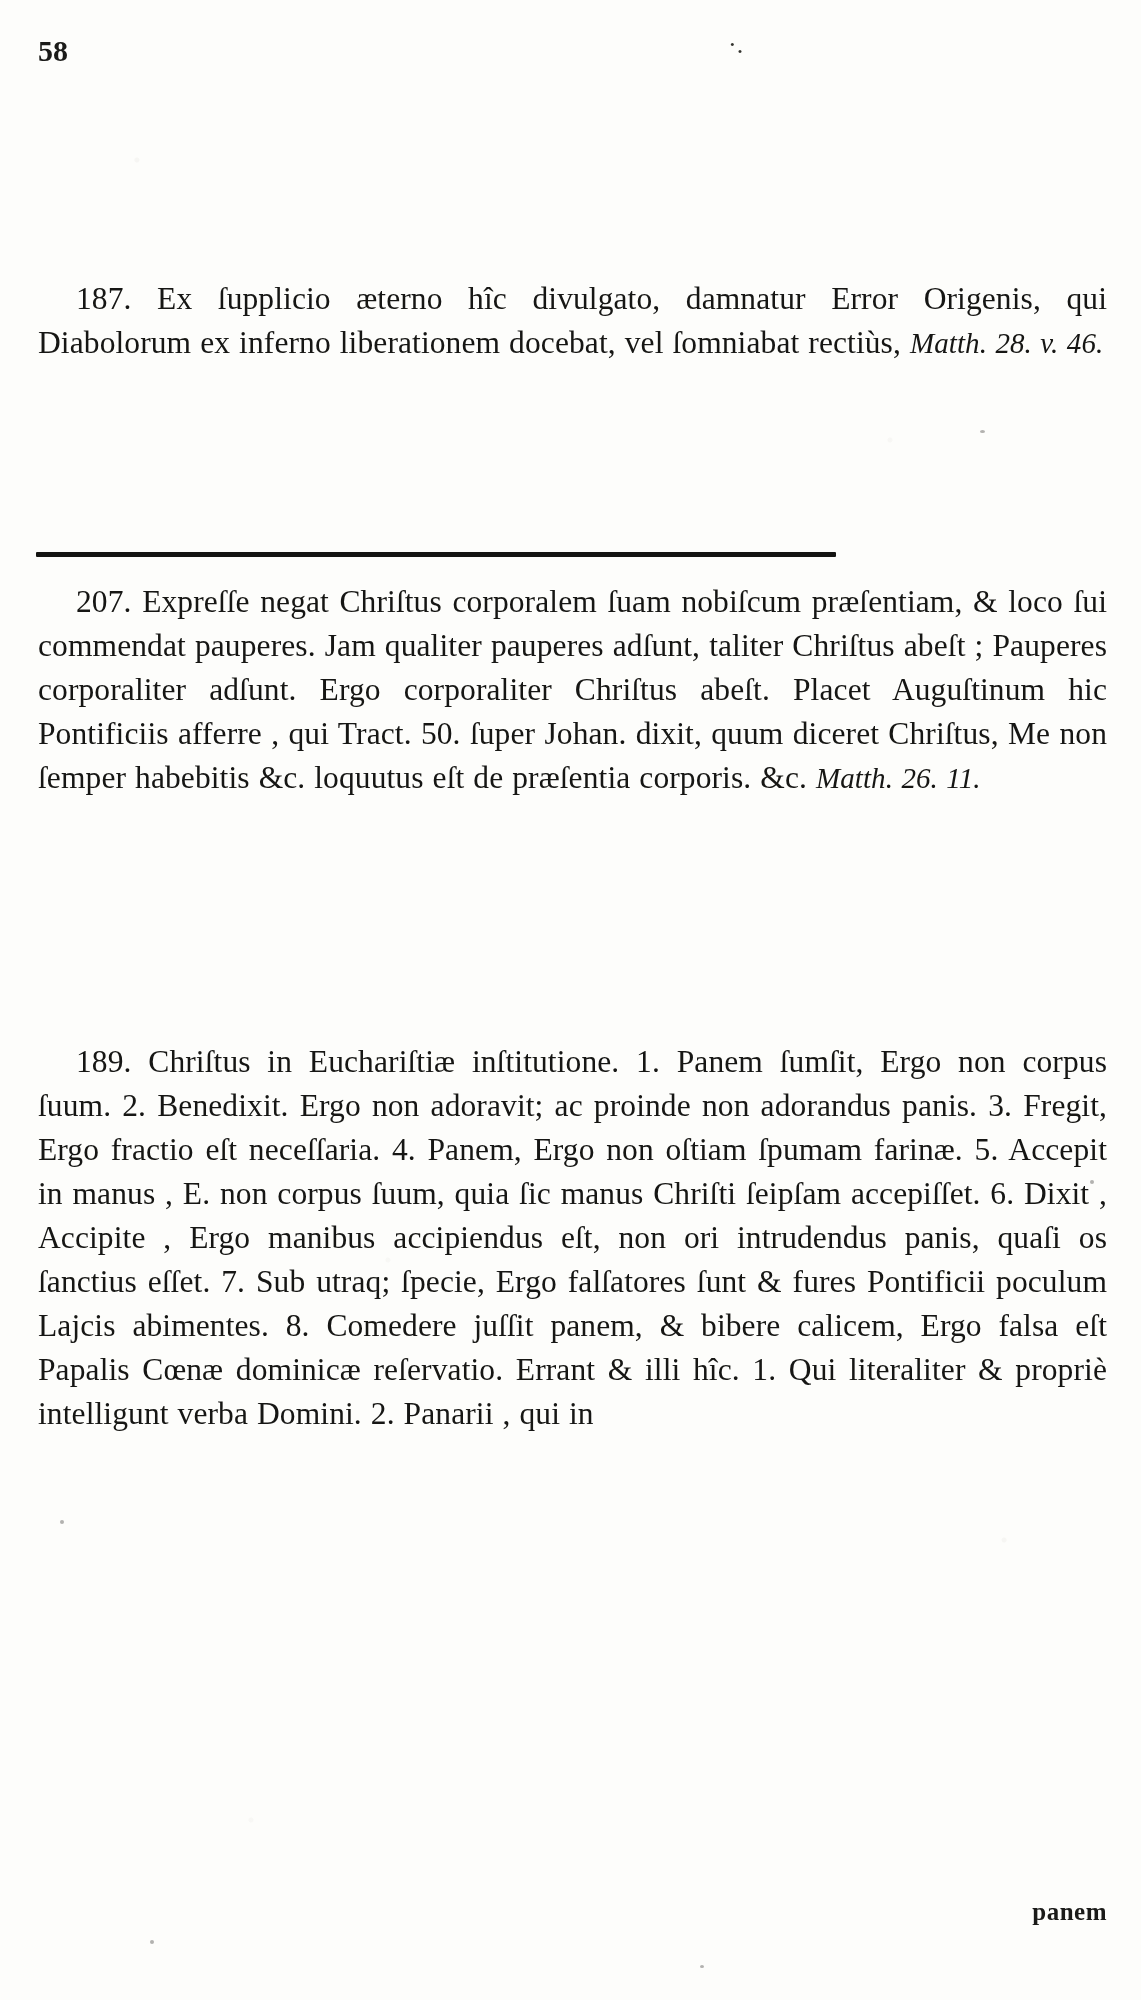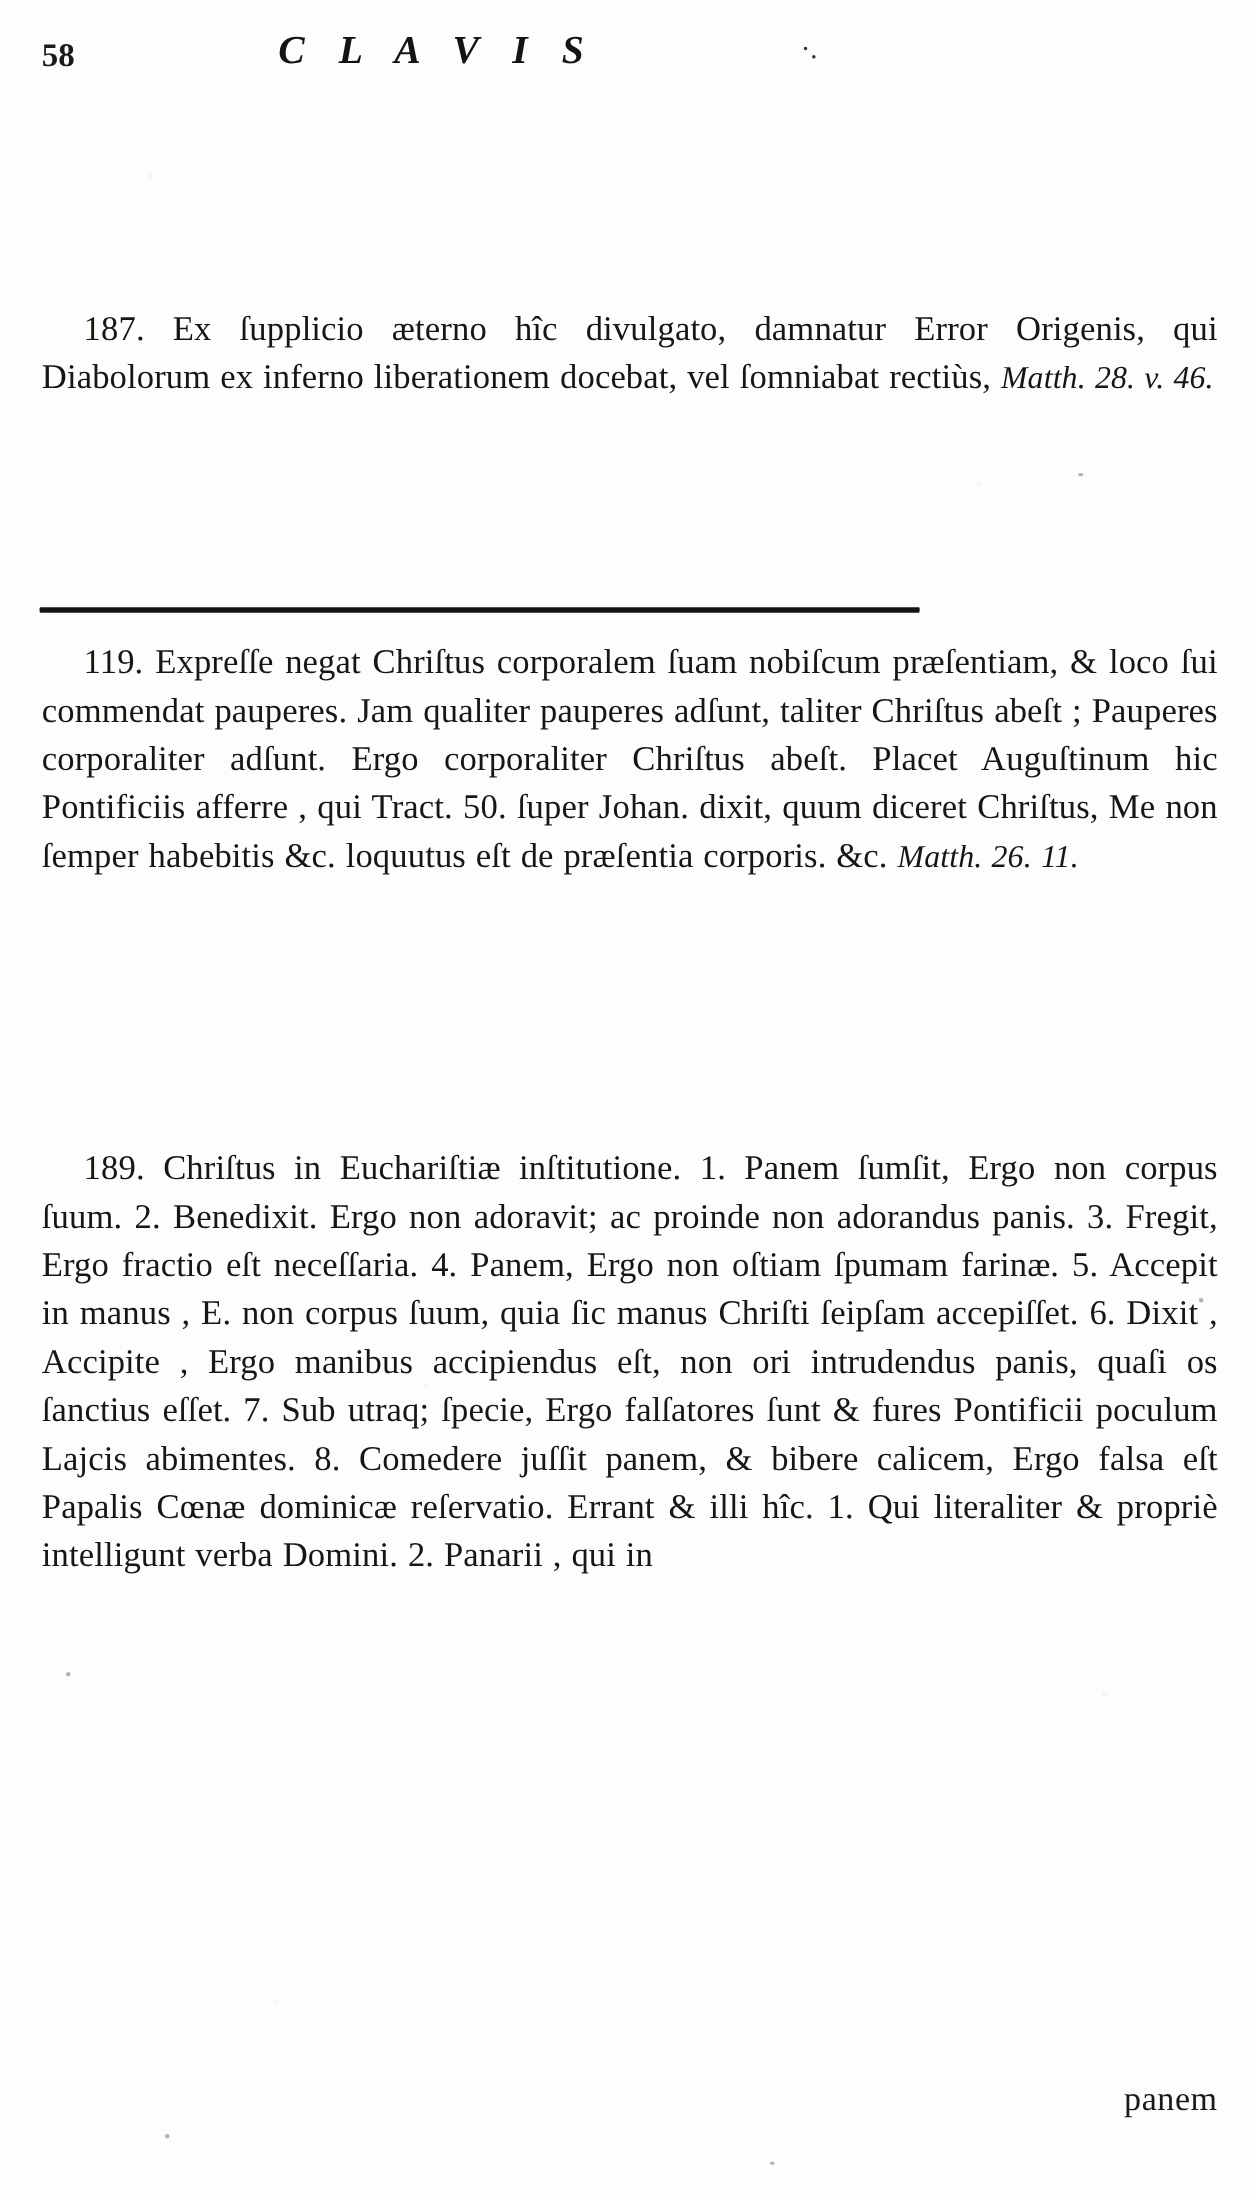--- a/index.html
+++ b/index.html
@@ -92,57 +92,56 @@
   }
 
   .sec1 { top: 78px; }
   .sec2 { top: 262px; margin-top: 15px; }
   .sec3 { top: 540px; }
 
   .lastline {
     position: absolute;
     right: 34px;
     bottom: 74px;
-    font-size: 31px;
-    font-weight: normal;
+    font-size: 25px;
+    font-weight: bold;
     letter-spacing: 0.5px;
   }
 
   
   .speck {
     position: absolute;
     border-radius: 50%;
     background: rgba(40,38,33,0.35);
     pointer-events: none;
   }
 </style>
 </head>
 <body>
 
 <div class="page">
 
   <div class="header-row">
     <div class="folio">58</div>
-    <div class="head-title">C L A V I S</div>
     <div class="head-mark">·.</div>
   </div>
 
 
   <div class="text-block sec2">
     <div class="para">
       <span class="indent"></span><span>187.</span>
       <span>Ex ſupplicio æterno hîc divulgato, damnatur Error Origenis, qui Diabolorum ex inferno liberationem docebat, vel ſomniabat rectiùs, </span><span class="small-ital">Matth. 28. v. 46.</span>
     </div>
   </div>
 
   <div class="rule" style="top: 552px;"></div>
 
   <div class="text-block sec3" style="top: 580px;">
     <div class="para">
-      <span class="indent"></span><span>119.</span>
+      <span class="indent"></span><span>207.</span>
       <span>Expreſſe negat Chriſtus corporalem ſuam nobiſcum præſentiam, &amp; loco ſui commendat pauperes. Jam qualiter pauperes adſunt, taliter Chriſtus abeſt ; Pauperes corporaliter adſunt. Ergo corporaliter Chriſtus abeſt. Placet Auguſtinum hic Pontificiis afferre , qui Tract. 50. ſuper Johan. dixit, quum diceret Chriſtus, Me non ſemper habebitis &amp;c. loquutus eſt de præſentia corporis. &amp;c. </span><span class="small-ital">Matth. 26. 11.</span>
     </div>
   </div>
 
   <div class="text-block" style="top: 1040px;">
     <div class="para">
       <span class="indent"></span><span>189.</span>
       <span>Chriſtus in Euchariſtiæ inſtitutione. 1. Panem ſumſit, Ergo non corpus ſuum. 2. Benedixit. Ergo non adoravit; ac proinde non adorandus panis. 3. Fregit, Ergo fractio eſt neceſſaria. 4. Panem, Ergo non oſtiam ſpumam farinæ. 5. Accepit in manus , E. non corpus ſuum, quia ſic manus Chriſti ſeipſam accepiſſet. 6. Dixit , Accipite , Ergo manibus accipiendus eſt, non ori intrudendus panis, quaſi os ſanctius eſſet. 7. Sub utraq; ſpecie, Ergo falſatores ſunt &amp; fures Pontificii poculum Lajcis abimentes. 8. Comedere juſſit panem, &amp; bibere calicem, Ergo falsa eſt Papalis Cœnæ dominicæ reſervatio. Errant &amp; illi hîc. 1. Qui literaliter &amp; propriè intelligunt verba Domini. 2. Panarii , qui in</span>
     </div>
   </div>

